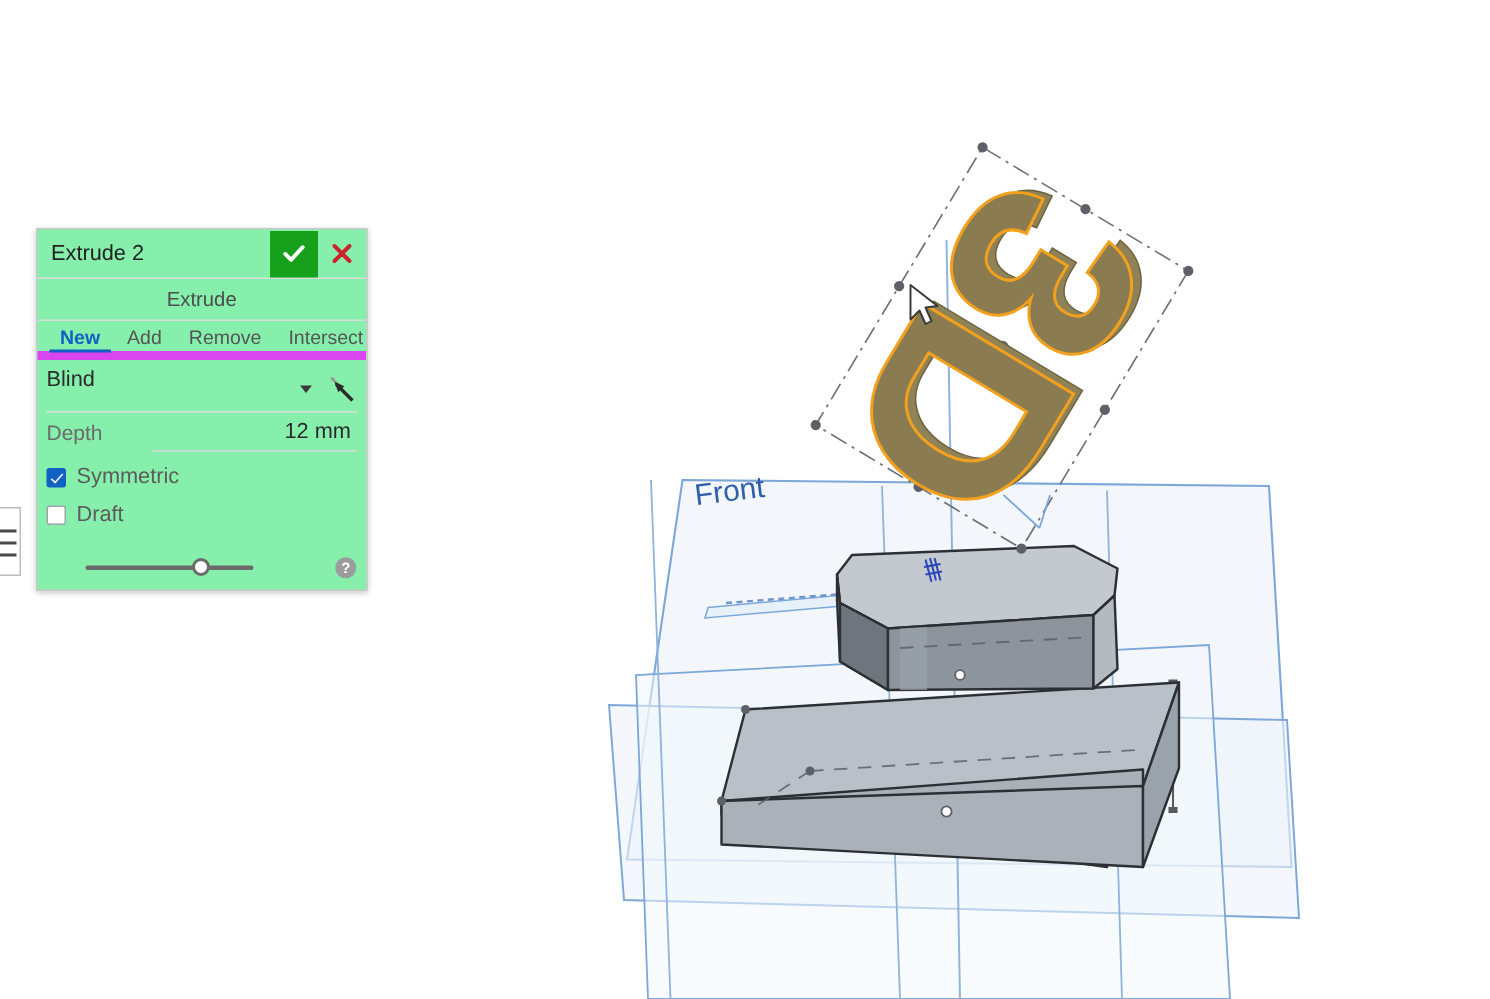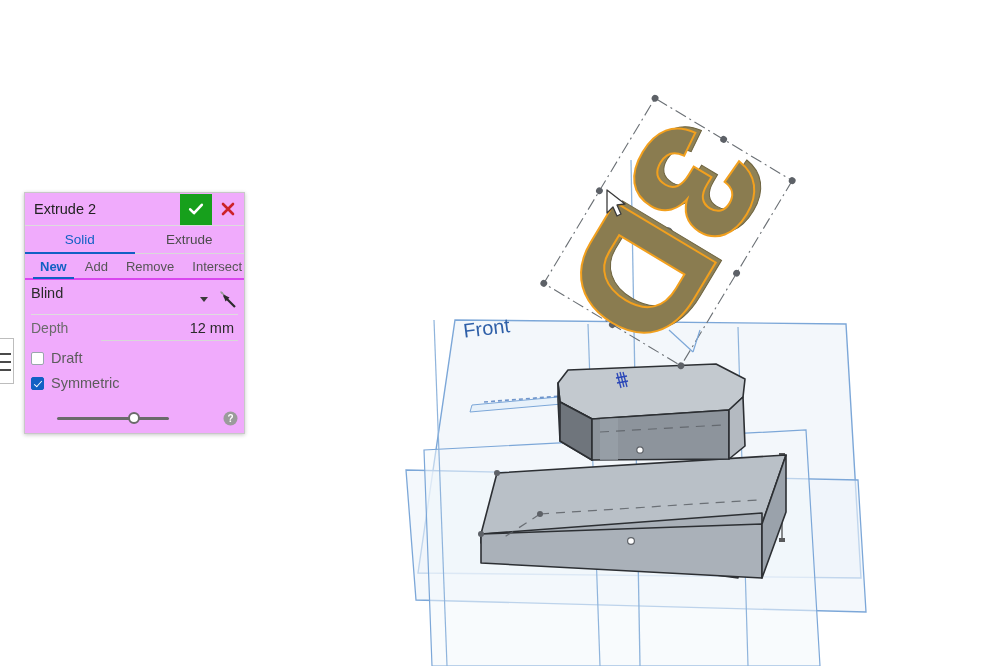--- a/index.html
+++ b/index.html
@@ -46,25 +46,24 @@
   #edge-panel .bar.b1 { top: 14px; }
   #edge-panel .bar.b2 { top: 22px; }
   #edge-panel .bar.b3 { top: 30px; }
 
   
   #extrude-dialog {
     position: absolute;
     left: 24px;
     top: 152px;
     width: 221px;
-    background: #f0abfc;
+    background: #86efac;
     border: 1px solid #c8c8c8;
     box-shadow: 0 1px 4px rgba(0,0,0,0.22);
     box-sizing: border-box;
-    margin-top: 40px;
   }
 
   .dlg-title-row {
     position: relative;
     height: 33px;
     border-bottom: 1px solid #dcdcdc;
     display: flex;
     align-items: center;
     box-sizing: border-box;
   }
@@ -122,21 +121,21 @@
     position: absolute;
     left: 0; right: 0; bottom: -1px;
     height: 2px;
     background: #1160c4;
   }
 
   
   .tabs-secondary {
     display: flex;
     height: 26px;
-    border-bottom: 2px solid #d946ef;
+    border-bottom: 6px solid #d946ef;
     padding-left: 6px;
     box-sizing: border-box;
   }
   .tabs-secondary .tab {
     display: flex;
     align-items: center;
     justify-content: center;
     font-size: 13px;
     color: #555555;
     cursor: pointer;
@@ -490,23 +489,20 @@
       </svg>
     </div>
     <div class="btn-cancel">
       <svg width="16" height="16" viewBox="0 0 16 16">
         <path d="M3 3 L13 13 M13 3 L3 13" fill="none" stroke="#cc2229" stroke-width="2.6" stroke-linecap="round"></path>
       </svg>
     </div>
   </div>
 
   <div class="tabs-primary">
-    <div class="tab active">
-      <span>Solid</span>
-    </div>
     <div class="tab">
       <span>Extrude</span>
     </div>
   </div>
 
   <div class="tabs-secondary">
     <div class="tab active">
       <span>New</span>
     </div>
     <div class="tab">
@@ -536,27 +532,27 @@
     </div>
   </div>
 
   <div class="depth-row">
     <span class="depth-label">Depth</span>
     <span class="depth-value">12 mm</span>
     <span class="depth-underline"></span>
   </div>
 
   <div class="cb-row">
+    <span class="cb-box checked"></span>
+    <span class="cb-label">Symmetric</span>
+  </div>
+
+  <div class="cb-row">
     <span class="cb-box"></span>
     <span class="cb-label">Draft</span>
-  </div>
-
-  <div class="cb-row">
-    <span class="cb-box checked"></span>
-    <span class="cb-label">Symmetric</span>
   </div>
 
   <div class="slider-row">
     <span class="slider-track"></span>
     <span class="slider-thumb"></span>
     <span class="help-icon">
       <svg width="15" height="15" viewBox="0 0 15 15">
         <circle cx="7.5" cy="7.5" r="7" fill="#9b9b9b"></circle>
         <text x="7.5" y="11" text-anchor="middle" font-family="Liberation Sans, sans-serif" font-size="10" font-weight="bold" fill="#ffffff">?</text>
       </svg>

